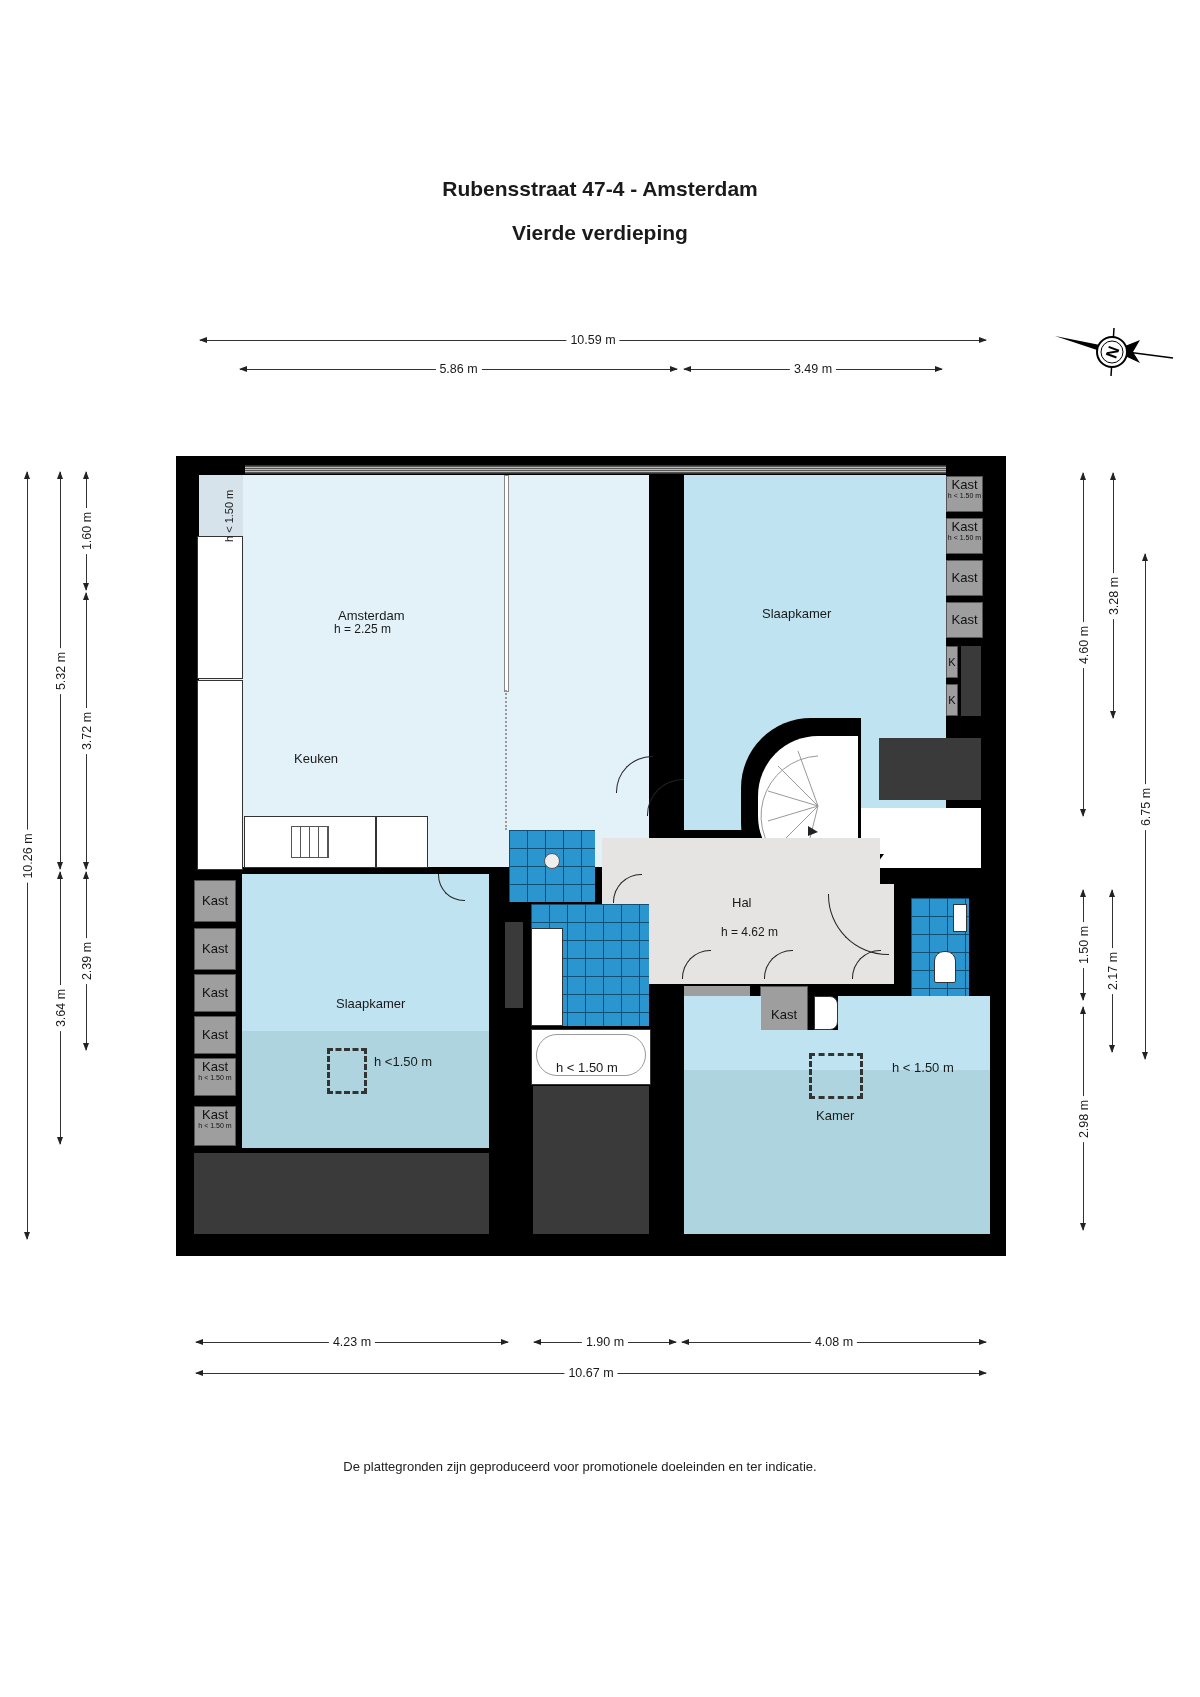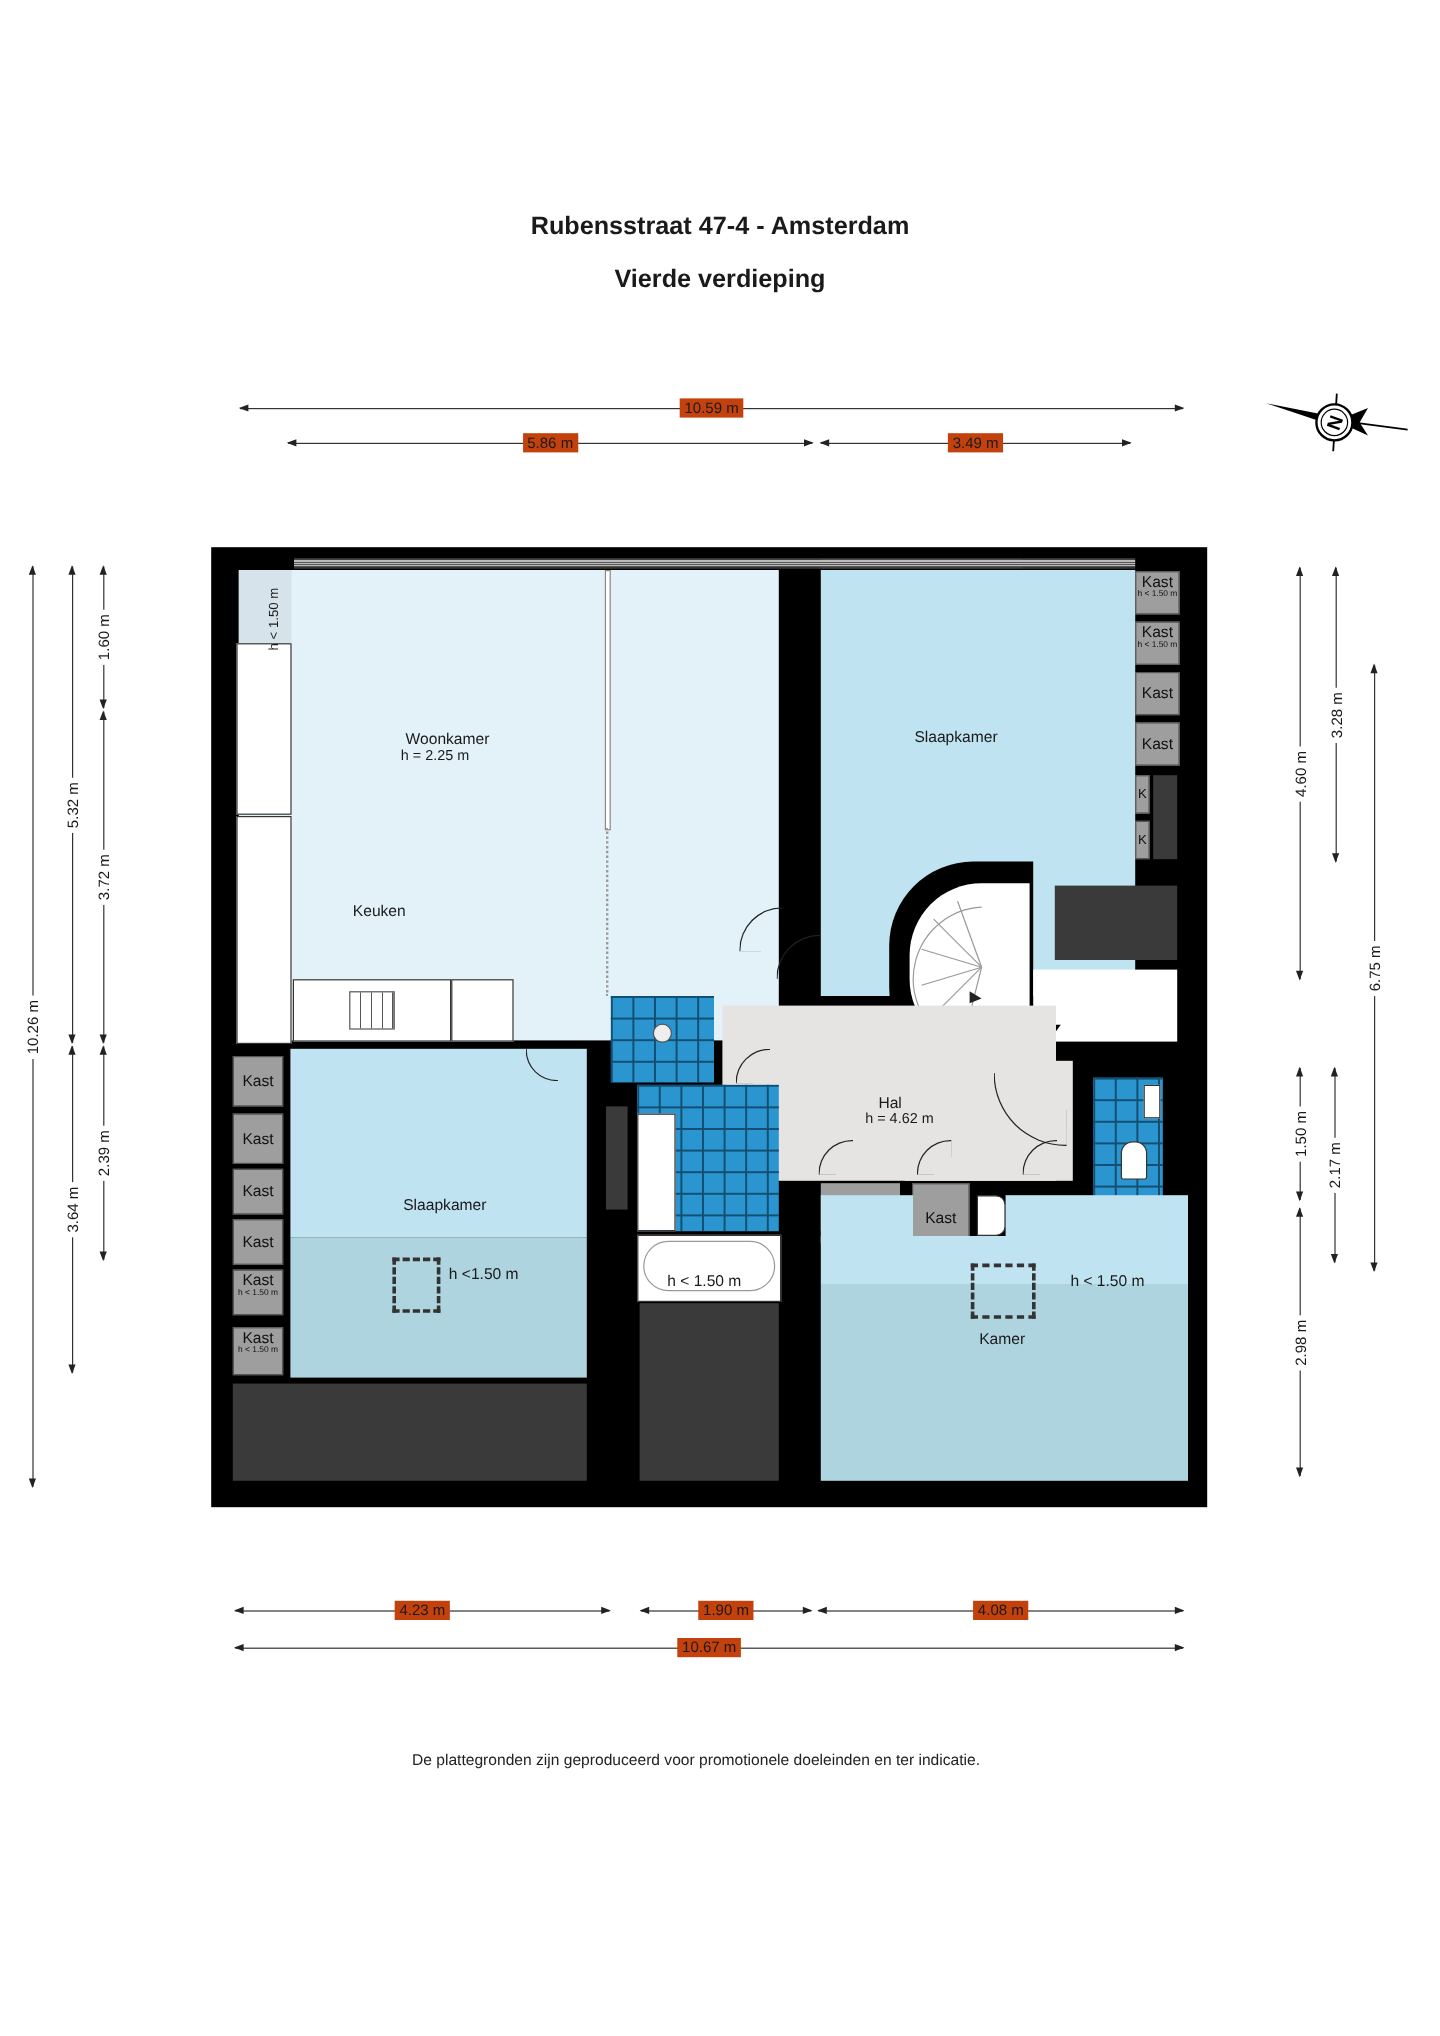--- a/index.html
+++ b/index.html
@@ -6,21 +6,21 @@
   body{width:1200px;height:1697px;position:relative;overflow:hidden;font-family:"Liberation Sans",sans-serif;color:#1a1a1a;}
   .abs{position:absolute;}
   .title{position:absolute;left:0;width:1200px;text-align:center;font-weight:bold;font-size:21px;line-height:25px;}
   .t1{top:176px;}
   .t2{top:220px;}
   .footer{position:absolute;left:0;top:1459px;width:1160px;text-align:center;font-size:13px;line-height:15.5px;color:#222;}
   .dim-h{position:absolute;height:1px;background:#333;}
   .dim-h::before,.dim-h::after{content:"";position:absolute;top:-3px;border-top:3.5px solid transparent;border-bottom:3.5px solid transparent;}
   .dim-h::before{left:-1px;border-right:8px solid #222;}
   .dim-h::after{right:-1px;border-left:8px solid #222;}
-  .dim-h .lbl{position:absolute;top:-8px;left:50%;transform:translateX(-50%);background:#c2410c;padding:0 4px;font-size:12.5px;line-height:16px;white-space:nowrap;}
+  .dim-h .lbl{position:absolute;top:-8px;left:50%;transform:translateX(-50%);background:#ffffff;padding:0 4px;font-size:12.5px;line-height:16px;white-space:nowrap;}
   .dim-v{position:absolute;width:1px;background:#333;}
   .dim-v::before,.dim-v::after{content:"";position:absolute;left:-3px;border-left:3.5px solid transparent;border-right:3.5px solid transparent;}
   .dim-v::before{top:-1px;border-bottom:8px solid #222;}
   .dim-v::after{bottom:-1px;border-top:8px solid #222;}
   .dim-v .lbl{position:absolute;top:50%;left:50%;transform:translate(-50%,-50%) rotate(-90deg);background:#fff;padding:0 4px;font-size:12.5px;line-height:16px;white-space:nowrap;}
   .wall{position:absolute;background:#000;}
   .room{position:absolute;}
   .light{background:#e3f2f9;}
   .mid{background:#c0e3f1;}
   .low{background:#aed4e0;}
@@ -193,26 +193,26 @@
 
   <div class="door-arc" style="left:440px;top:300px;width:36px;height:36px;border-radius:36px 0 0 0;border-right:none;border-bottom:none;"></div>
   <div class="door-arc" style="left:471px;top:323px;width:36px;height:36px;border-radius:36px 0 0 0;border-right:none;border-bottom:none;"></div>
   <div class="door-arc" style="left:262px;top:418px;width:26px;height:26px;border-radius:0 0 0 26px;border-right:none;border-top:none;"></div>
   <div class="door-arc" style="left:437px;top:418px;width:28px;height:28px;border-radius:28px 0 0 0;border-right:none;border-bottom:none;"></div>
   <div class="door-arc" style="left:506px;top:494px;width:28px;height:28px;border-radius:28px 0 0 0;border-right:none;border-bottom:none;"></div>
   <div class="door-arc" style="left:588px;top:494px;width:28px;height:28px;border-radius:28px 0 0 0;border-right:none;border-bottom:none;"></div>
   <div class="door-arc" style="left:676px;top:494px;width:28px;height:28px;border-radius:28px 0 0 0;border-right:none;border-bottom:none;"></div>
   <div class="door-arc" style="left:652px;top:438px;width:60px;height:60px;border-radius:0 0 0 60px;border-right:none;border-top:none;"></div>
 
-  <div class="lbl-room" style="left:162px;top:152px;">Woonkamer</div>
+  <div class="lbl-room" style="left:162px;top:152px;">Amsterdam</div>
   <div class="lbl-room" style="left:158px;top:166px;font-size:12px;">h = 2.25 m</div>
   <div class="lbl-room" style="left:118px;top:295px;">Keuken</div>
   <div class="lbl-room" style="left:586px;top:150px;">Slaapkamer</div>
   <div class="lbl-room" style="left:160px;top:540px;">Slaapkamer</div>
-  <div class="lbl-room" style="left:556px;top:455px;">Hal</div>
+  <div class="lbl-room" style="left:556px;top:439px;">Hal</div>
   <div class="lbl-room" style="left:545px;top:469px;font-size:12px;">h = 4.62 m</div>
   <div class="lbl-room" style="left:640px;top:652px;">Kamer</div>
   <div class="lbl-room" style="left:12px;top:40px;transform:rotate(-90deg);transform-origin:left top;top:86px;left:46px;font-size:11px;">h &lt; 1.50 m</div>
 </div>
 
 <div class="dim-h" style="left:196px;top:1342px;width:312px;">
     <span class="lbl">4.23 m</span>
   </div>
 <div class="dim-h" style="left:534px;top:1342px;width:142px;">
     <span class="lbl">1.90 m</span>

